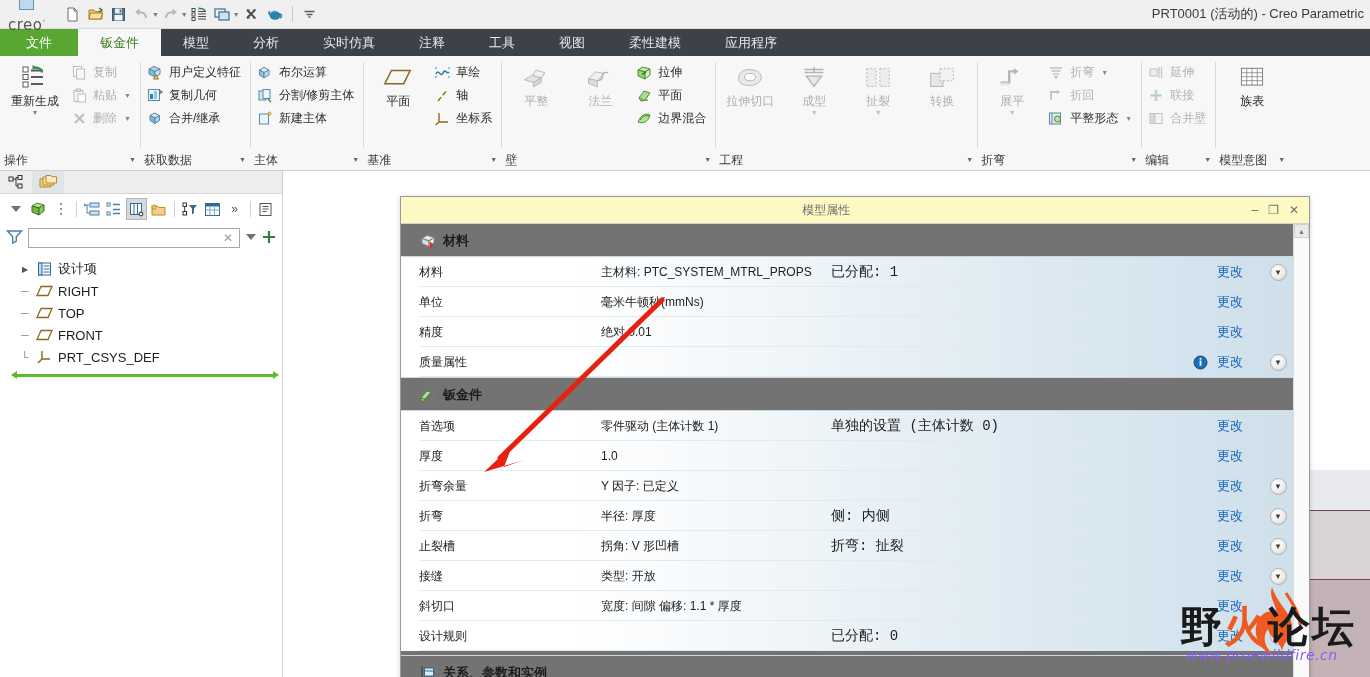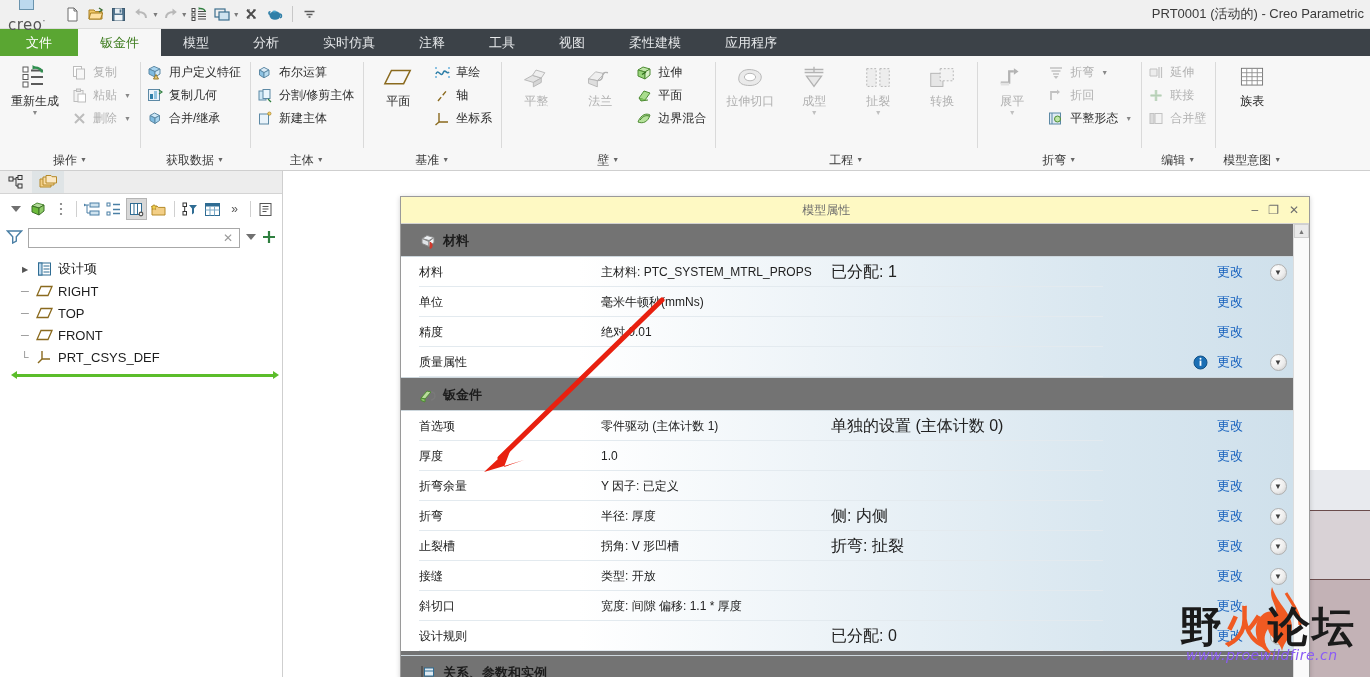--- a/index.html
+++ b/index.html
@@ -51,21 +51,21 @@
     height:114px;background:#f7f7f7;border-bottom:1px solid #cfcfcf;
     display:flex;align-items:stretch;position:relative;
   }
   .group{display:flex;flex-direction:column;position:relative;padding:0 4px;}
   .group + .group:before{
     content:"";position:absolute;left:0;top:6px;bottom:22px;width:1px;background:#dadada;
   }
   .group-body{flex:1;display:flex;align-items:flex-start;padding-top:5px;gap:2px;}
   .group-label{
     height:20px;line-height:20px;text-align:center;font-size:12px;color:#3b3b3b;
-    display:flex;align-items:center;justify-content:center;gap:3px;
+    display:flex;align-items:center;justify-content:space-between;gap:3px;
   }
   .group-label .dd{font-size:7px;color:#666;}
 
   .bigbtn{
     width:62px;display:flex;flex-direction:column;align-items:center;
     gap:2px;padding-top:2px;cursor:default;
   }
   .bigbtn .lbl{font-size:12px;color:#2d2d2d;text-align:center;line-height:13px;}
   .bigbtn.dis .lbl{color:#b0b0b0;}
   .bigbtn .dd{font-size:7px;color:#888;line-height:6px;}
@@ -148,21 +148,21 @@
 
   .prow{
     display:flex;align-items:center;height:30px;position:relative;
     background:linear-gradient(to right,#ffffff 0%,#ffffff 20%,#eef4f8 46%,#d9e7f0 78%,#cfe0eb 100%);
   }
   .prow:after{
     content:"";position:absolute;left:18px;right:190px;bottom:0;height:1px;background:#e3eaef;
   }
   .prow .k{width:200px;padding-left:18px;font-size:12px;color:#222;box-sizing:border-box;}
   .prow .v1{width:230px;font-size:12px;color:#222;}
-  .prow .v2{flex:1;font-size:16px;color:#222;}
+  .prow .v2{flex:1;font-size:14px;color:#222;font-family:Liberation Mono, monospace;}
   .prow .info{width:34px;display:flex;align-items:center;justify-content:center;}
   .prow .chg{
     width:46px;font-size:13px;color:#1560bd;cursor:default;
   }
   .prow .arrowbtn{width:30px;display:flex;align-items:center;justify-content:center;}
   .rndbtn{
     width:17px;height:17px;border-radius:50%;
     background:radial-gradient(circle at 35% 30%,#ffffff 0%,#ededed 55%,#c9c9c9 100%);
     border:1px solid #b0b0b0;display:flex;align-items:center;justify-content:center;
     font-size:8px;color:#404040;cursor:default;box-sizing:border-box;

